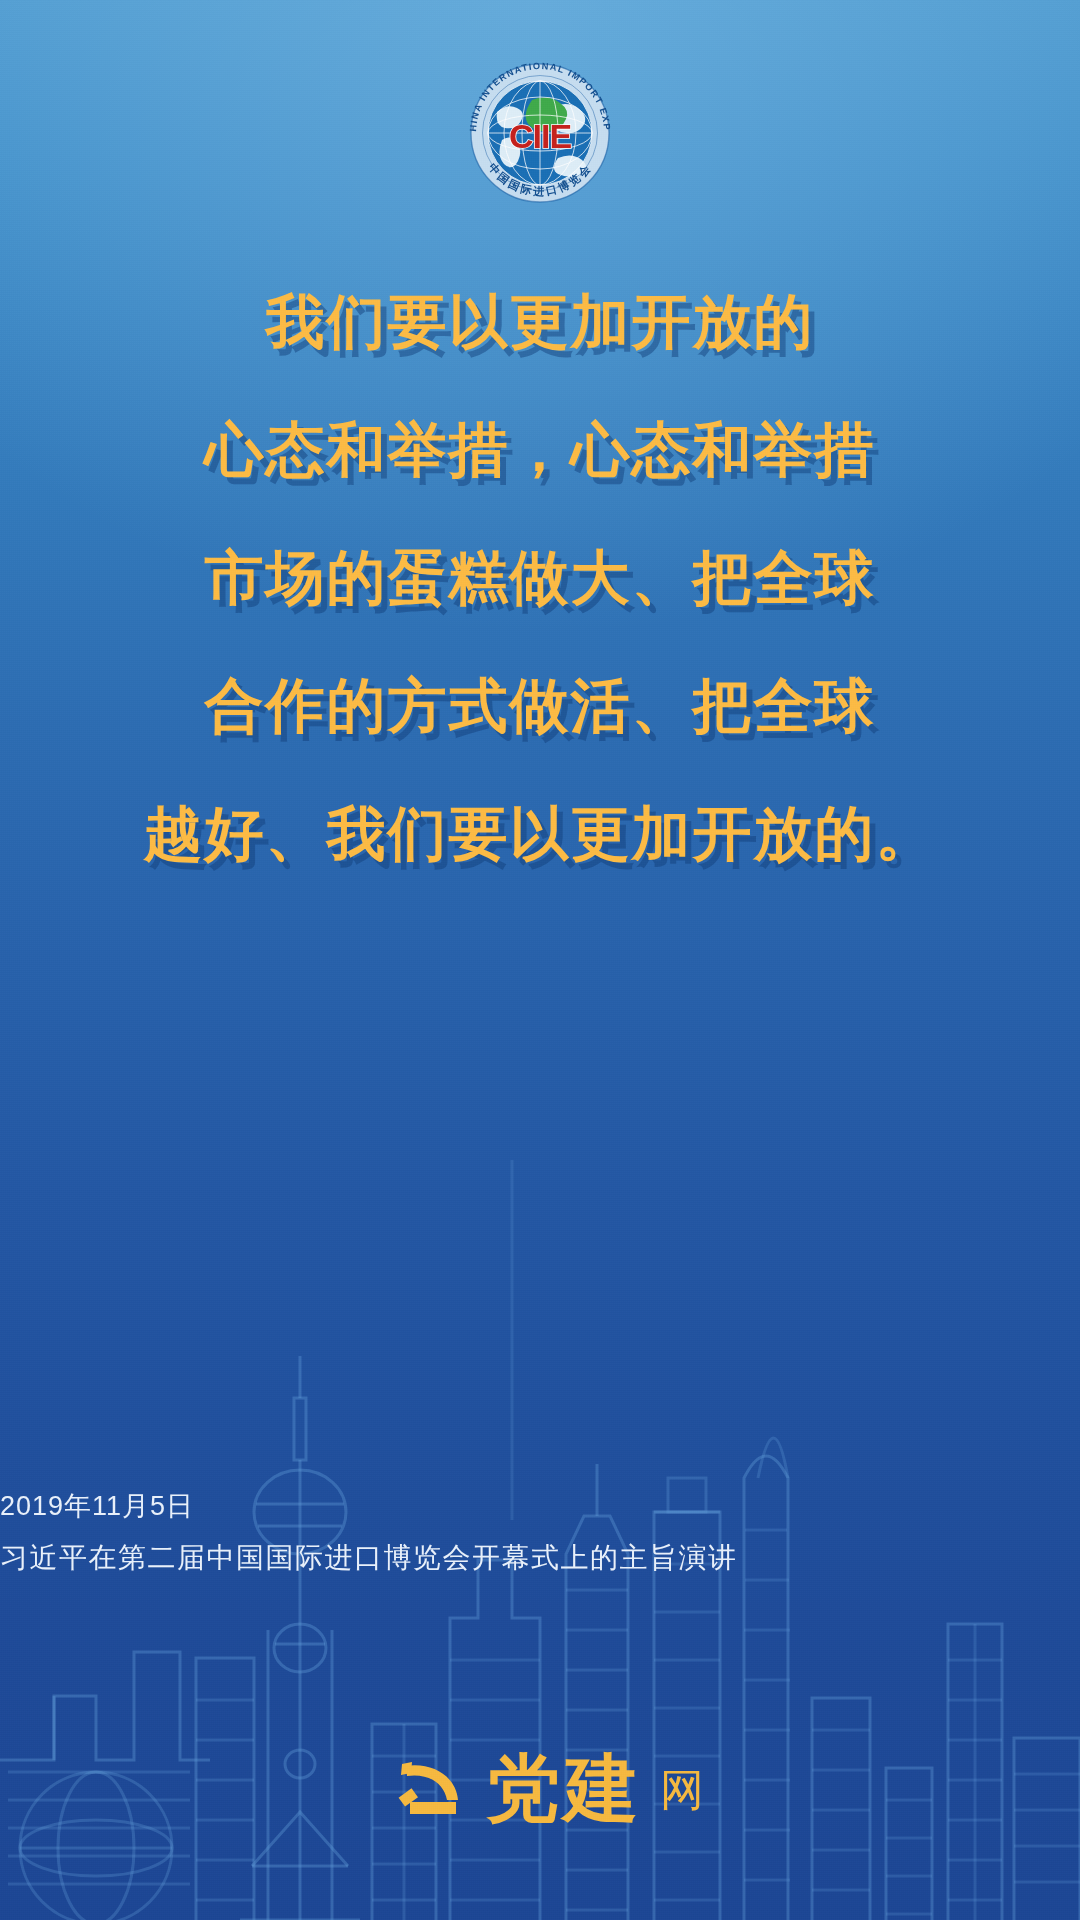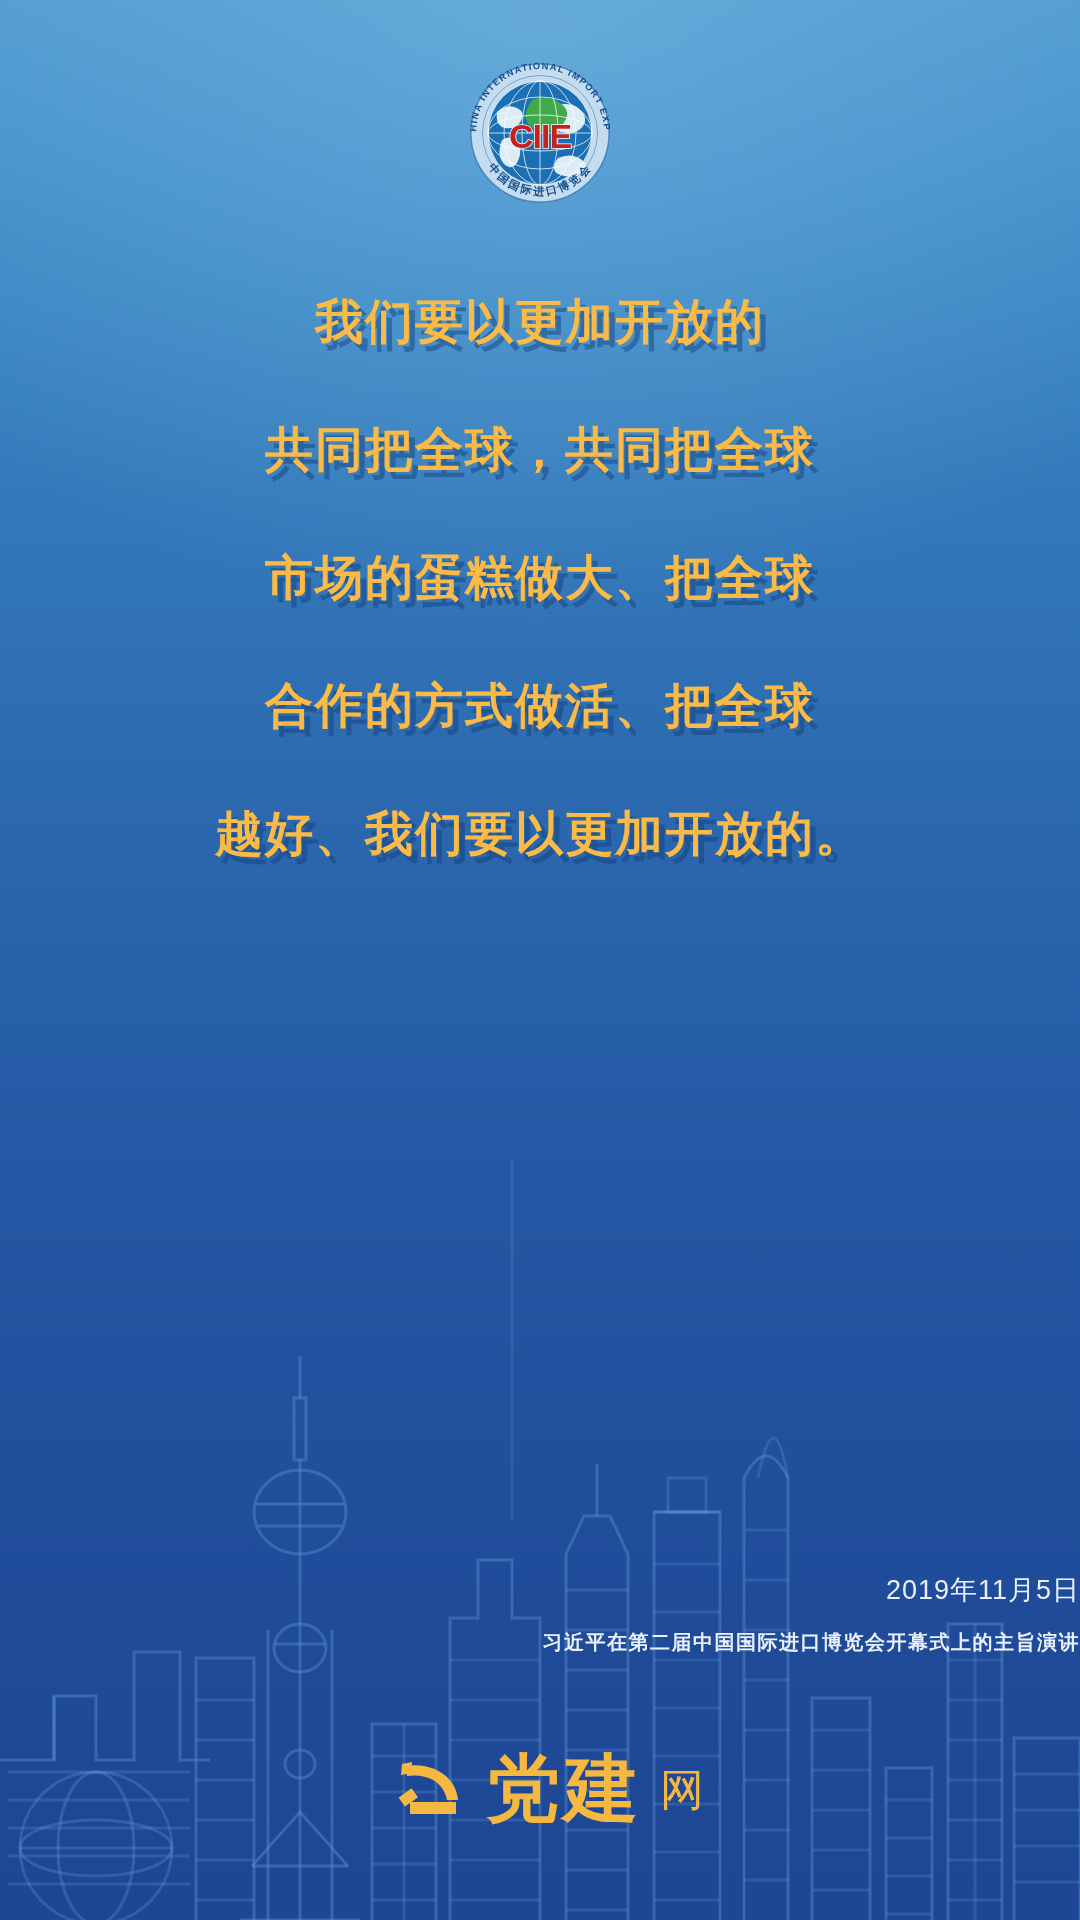--- a/index.html
+++ b/index.html
@@ -68,48 +68,47 @@
   #quote {
     position: absolute;
     top: 258px;
     left: 0;
     width: 1080px;
     text-align: center;
   }
   .qline {
     color: #fcbb44;
     font-weight: 700;
-    font-size: 48px;
+    font-size: 59px;
     line-height: 128px;
     letter-spacing: 2px;
     white-space: nowrap;
     text-shadow: 6px 7px 0 rgba(16, 60, 120, 0.45);
     font-family: Liberation Serif, serif;
   }
 
   
   #attribution {
     position: absolute;
     left: 0;
-    top: 1568px;
-    width: 1080px;
-    text-align: right;
+    top: 1484px;
+    width: 1080px;
+    text-align: left;
     color: #e9f1fb;
   }
   #attr-date {
     font-size: 27px;
     line-height: 44px;
     letter-spacing: 1px;
   }
   #attr-source {
-    font-size: 20px;
+    font-size: 28px;
     line-height: 48px;
     letter-spacing: 1.5px;
     margin-top: 6px;
-    font-weight: bold;
   }
 
   
   #brand {
     position: absolute;
     left: 12px;
     top: 1752px;
     width: 1080px;
     display: flex;
     align-items: center;
@@ -275,21 +274,21 @@
         <textPath href="#arcTop" startOffset="50%" text-anchor="middle">CHINA INTERNATIONAL IMPORT EXPO</textPath>
       </text>
       <text font-family="'Liberation Sans','DejaVu Sans',sans-serif" font-size="11" font-weight="700" fill="#134f8f" letter-spacing="2.6">
         <textPath href="#arcBottom" startOffset="50%" text-anchor="middle">中国国际进口博览会</textPath>
       </text>
     </svg>
   </div>
 
   <div id="quote">
     <div class="qline">我们要以更加开放的</div>
-    <div class="qline">共同把全球，共同把全球</div>
+    <div class="qline">心态和举措，心态和举措</div>
     <div class="qline">市场的蛋糕做大、把全球</div>
     <div class="qline">合作的方式做活、把全球</div>
     <div class="qline">越好、我们要以更加开放的。</div>
   </div>
 
   <div id="attribution">
     <div id="attr-date">2019年11月5日</div>
     <div id="attr-source">习近平在第二届中国国际进口博览会开幕式上的主旨演讲</div>
   </div>
 

